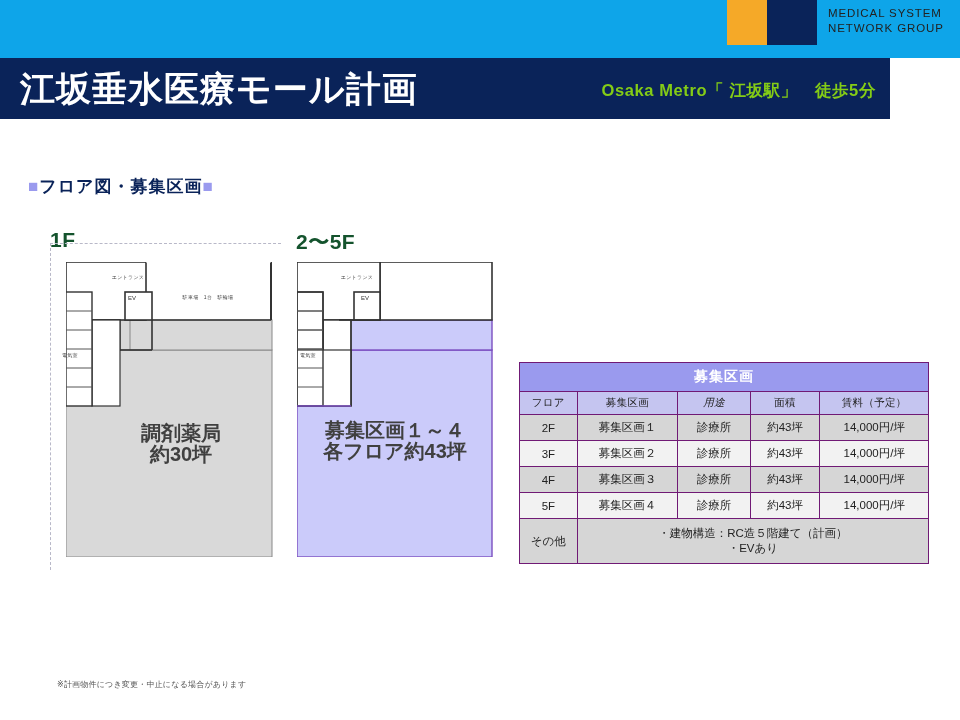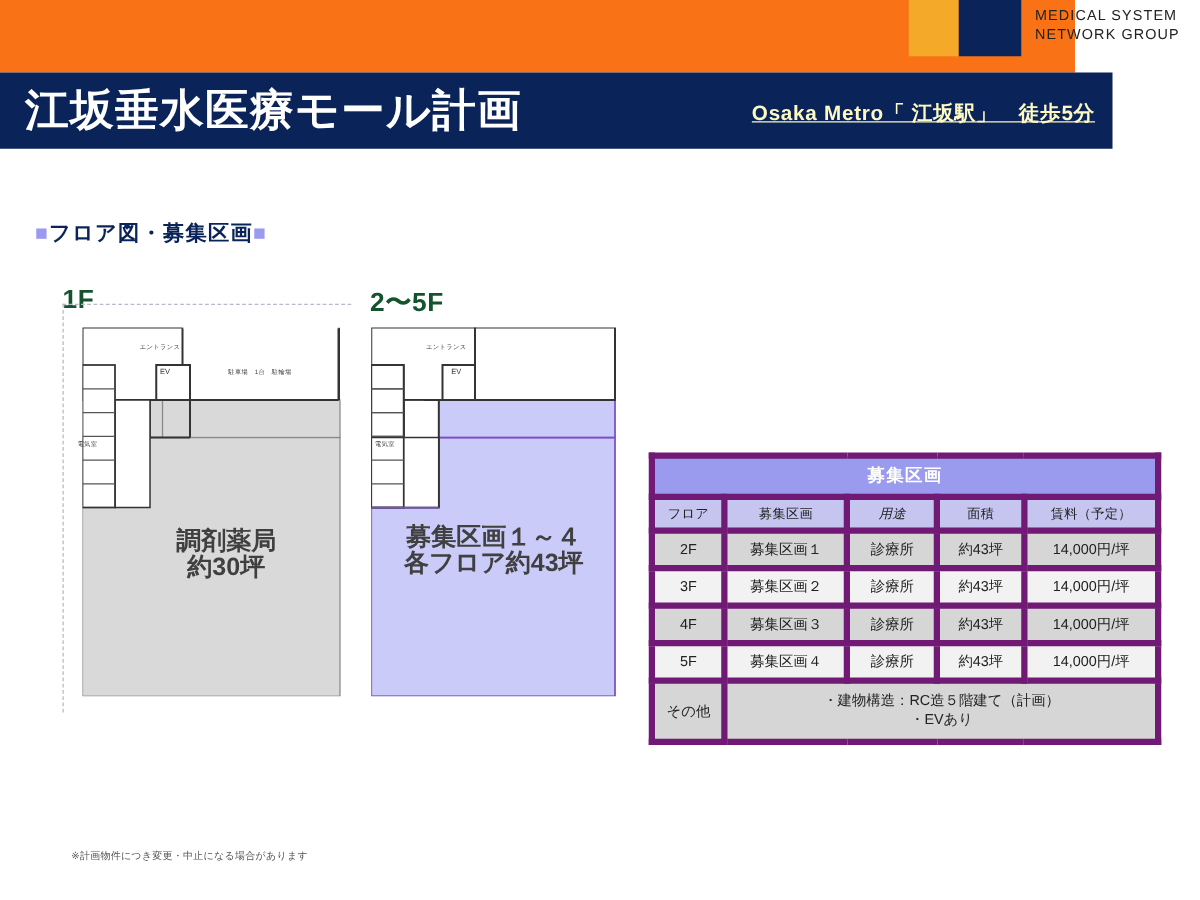--- a/index.html
+++ b/index.html
@@ -13,23 +13,23 @@
     font-family: "Liberation Sans", "DejaVu Sans", sans-serif;
     color: #1a1a1a;
     overflow: hidden;
     position: relative;
   }
 
   
   .logo-strip {
     position: absolute;
     top: 0; left: 0;
-    width: 860px;
+    width: 960px;
     height: 58px;
-    background: #f97316;
+    background: #0ea5e9;
   }
   .logo-block {
     position: absolute;
     top: 0;
     height: 45px;
   }
   .logo-orange { left: 727px; width: 40px; background: #F5A928; }
   .logo-navy   { left: 767px; width: 50px; background: #0A2359; }
   .logo-text {
     position: absolute;
@@ -60,26 +60,25 @@
     font-size: 35px;
     font-weight: bold;
     letter-spacing: 1px;
     line-height: 45px;
     white-space: nowrap;
   }
   .title-band .sub-title {
     position: absolute;
     right: 14px;
     top: 22px;
-    color: #fef9c3;
+    color: #84cc16;
     font-size: 16.5px;
     font-weight: bold;
     letter-spacing: 0.6px;
     white-space: nowrap;
-    text-decoration: underline;
   }
 
   
   .section-heading {
     position: absolute;
     left: 28px;
     top: 175px;
     font-size: 17px;
     font-weight: bold;
     color: #0A2359;
@@ -149,21 +148,21 @@
     top: 362px;
     width: 410px;
   }
   table.reqs {
     border-collapse: collapse;
     width: 410px;
     font-size: 11px;
     color: #222222;
   }
   table.reqs td, table.reqs th {
-    border: 5px solid #701a75;
+    border: 1px solid #701a75;
     text-align: center;
     padding: 0;
     height: 25px;
     font-weight: normal;
   }
   tr.title-row th {
     background: #9A9AEE;
     color: #ffffff;
     font-size: 14px;
     font-weight: bold;

